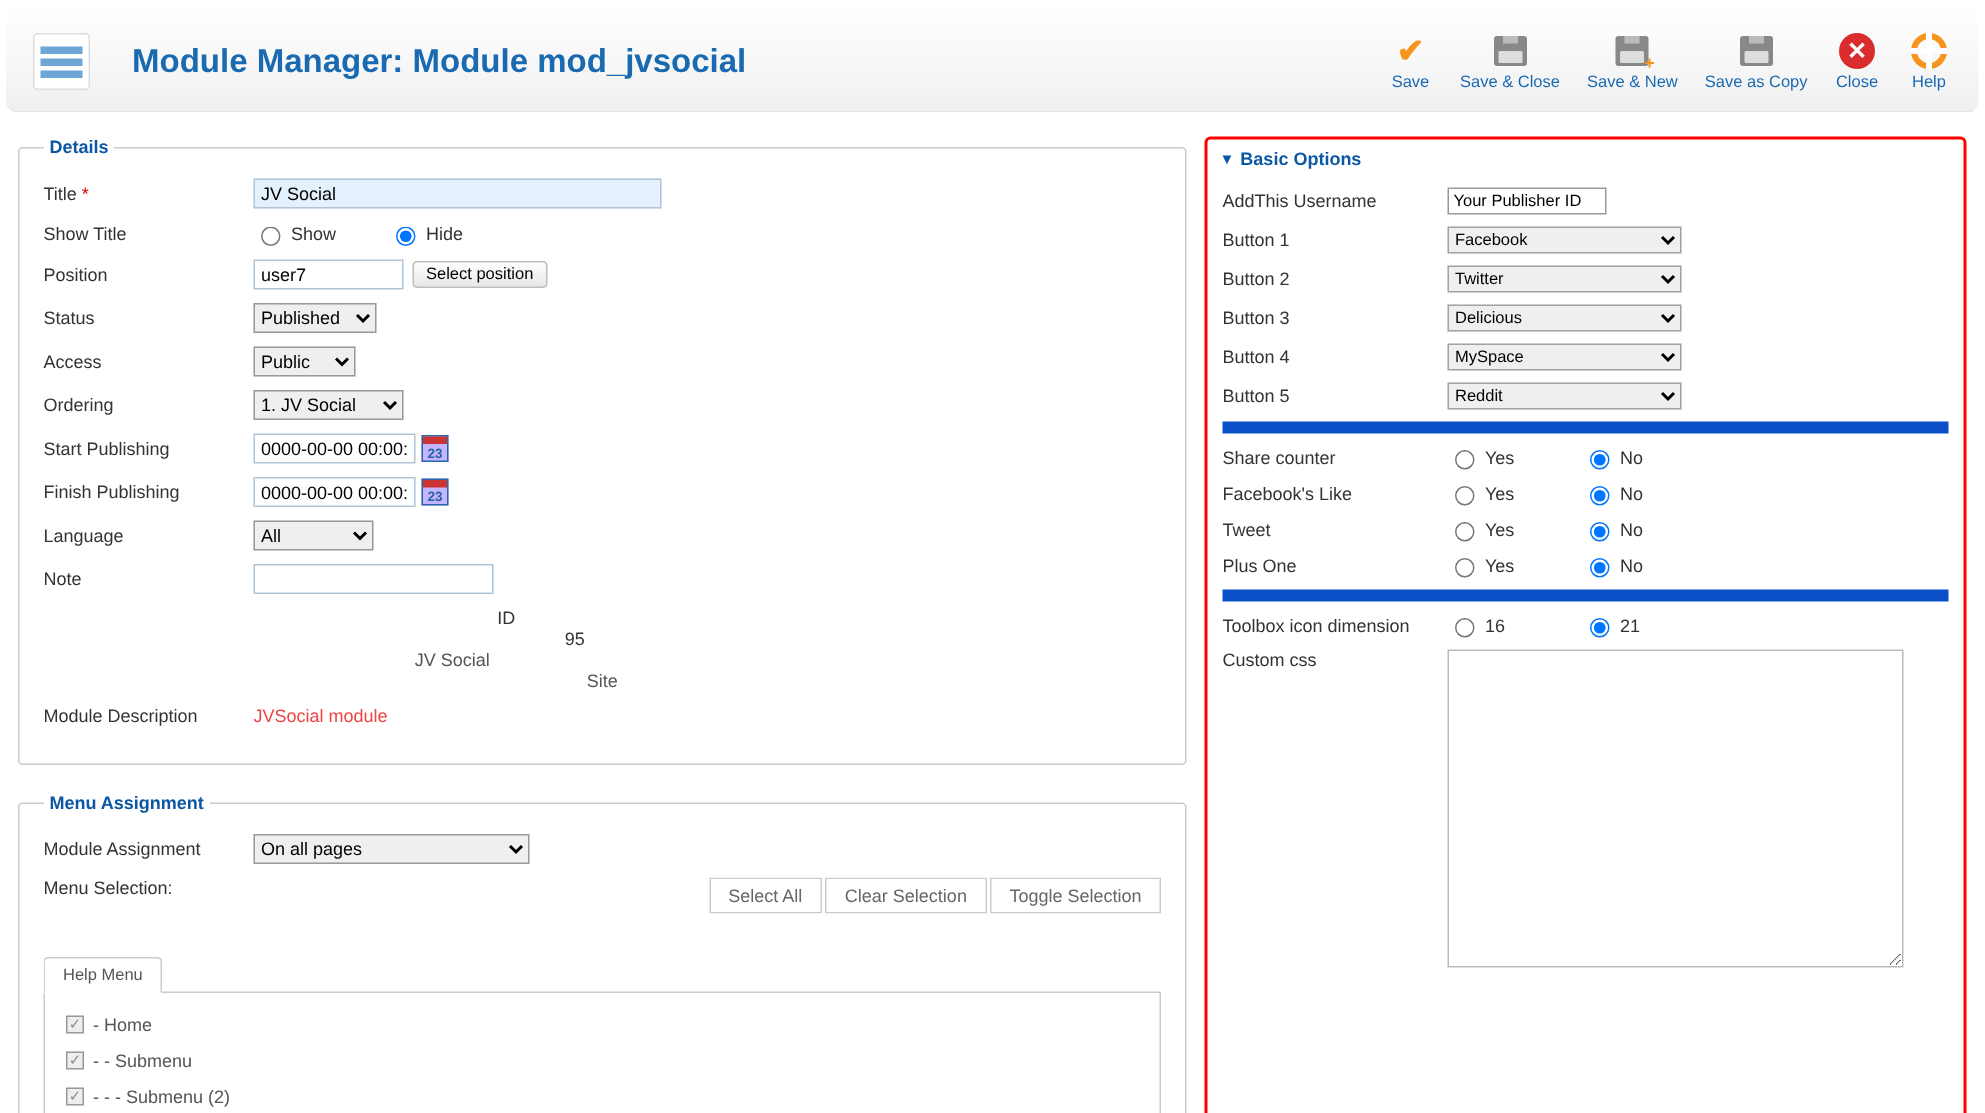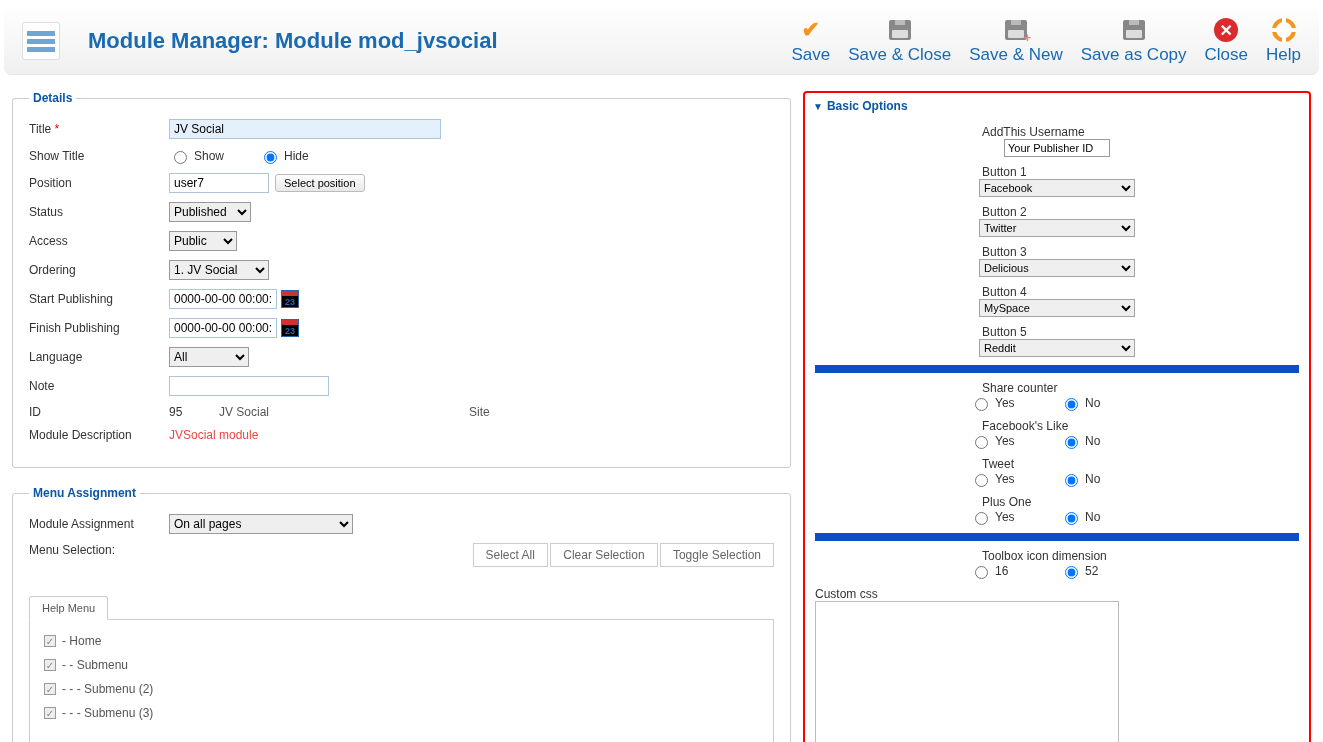--- a/index.html
+++ b/index.html
@@ -4,21 +4,21 @@
 <style>
   * { box-sizing: border-box; }
   body { margin: 0; font-family: Arial, Helvetica, sans-serif; font-size: 12px; background: #fff; color: #333; }
   .topbar { background: linear-gradient(#ffffff, #f0f0f0); border-bottom: 1px solid #e5e5e5; padding: 8px 18px 4px 18px; display: flex; align-items: center; border-radius: 8px 8px 8px 8px; margin: 4px; }
   .topbar .logo { width: 38px; height: 38px; margin-right: 12px; display: flex; flex-direction: column; justify-content: center; gap: 3px; background: #fff; border: 1px solid #ddd; border-radius: 3px; padding: 5px 4px; }
   .topbar .logo .bar { height: 5px; background: #6ea6d8; }
   .topbar h1 { font-size: 22px; font-weight: bold; color: #1a6ab1; margin: 16px; flex: 1; }
   .toolbar { display: flex; gap: 18px; }
   .tool-btn { display: flex; flex-direction: column; align-items: center; cursor: pointer; gap: 2px; }
   .tool-btn .icon { width: 30px; height: 26px; display: flex; align-items: center; justify-content: center; font-size: 22px; }
-  .tool-btn .lbl { font-size: 17px; color: #1a6ab1; white-space: nowrap; }
+  .tool-btn .lbl { font-size: 11px; color: #1a6ab1; white-space: nowrap; }
   .save-icon-check { color: #f7941d; font-weight: bold; }
   .disk { width: 22px; height: 20px; background: #888; border-radius: 2px; position: relative; display: inline-block; }
   .disk::before { content: ""; position: absolute; left: 3px; right: 3px; bottom: 2px; height: 8px; background: #ddd; border-radius: 1px; }
   .disk::after { content: ""; position: absolute; left: 6px; top: 0; width: 10px; height: 5px; background: #bbb; }
   .disk .overlay { position: absolute; right: -4px; bottom: -4px; font-size: 12px; font-weight: bold; line-height: 1; }
   .close-icon { color: #fff; background: #da2c2c; border-radius: 50%; width: 24px; height: 24px; display: flex; align-items: center; justify-content: center; font-weight: bold; font-size: 16px; }
   .help-icon { width: 24px; height: 24px; border-radius: 50%; border: 4px solid #f7941d; position: relative; }
   .help-icon::before, .help-icon::after { content: ""; position: absolute; background: #fff; }
   .help-icon::before { left: -4px; right: -4px; top: 6px; height: 4px; }
   .help-icon::after { top: -4px; bottom: -4px; left: 6px; width: 4px; }
@@ -28,39 +28,39 @@
   legend { color: #0b57a4; font-weight: bold; font-size: 12px; padding: 0 4px; }
   .form-row { display: flex; align-items: center; margin-bottom: 9px; }
   .form-row .lbl { width: 140px; }
   .form-row .req { color: #d00; }
   .text-input { border: 1px solid #b0c4d8; padding: 2px 4px; font-size: 12px; height: 20px; background: #e4f0fb; width: 272px; }
   .text-input.small { width: 100px; background: #fff; }
   .text-input.med { width: 108px; background: #fff; }
   .text-input.wide { width: 160px; background: #fff; }
   select { border: 1px solid #999; font-size: 12px; height: 20px; }
   .btn-mini { border: 1px solid #bbb; background: linear-gradient(#fefefe,#e8e8e8); padding: 2px 8px; font-size: 11px; border-radius: 3px; cursor: pointer; margin-left: 6px; }
-  .cal-icon { width: 18px; height: 18px; border: 1px solid #2965a9; background: #000000; display: inline-flex; flex-direction: column; margin-left: 4px; cursor: pointer; }
+  .cal-icon { width: 18px; height: 18px; border: 1px solid #2965a9; background: #c4b5fd; display: inline-flex; flex-direction: column; margin-left: 4px; cursor: pointer; }
   .cal-icon .top { height: 5px; background: #c33; }
   .cal-icon .num { flex: 1; color: #2965a9; font-size: 9px; font-weight: bold; display: flex; align-items: center; justify-content: center; }
-  .id-row { display: flex; align-items: center; }
+  .id-row { display: flex; align-items: center; flex-direction: column; }
   .id-row .id-col { width: 50px; }
   .id-row .name-col { width: 250px; color: #555; }
   .id-row .site-col { color: #555; }
   .menu-buttons { float: right; }
   .menu-btn { border: 1px solid #ccc; background: #fff; padding: 4px 12px; font-size: 12px; color: #666; cursor: pointer; margin-left: -1px; }
   .tabset { margin-top: 28px; }
   .tab { display: inline-block; border: 1px solid #ccc; border-bottom: 1px solid #fff; background: #fff; padding: 5px 12px; font-size: 11px; color: #555; position: relative; top: 1px; border-radius: 3px 3px 0 0; }
   .tab-pane { border: 1px solid #ccc; padding: 14px; }
   .menu-item { display: flex; align-items: center; gap: 6px; margin-bottom: 10px; color: #555; }
   .chk { width: 12px; height: 12px; border: 1px solid #999; background: #eee; display: inline-flex; align-items: center; justify-content: center; color: #888; font-size: 10px; }
   .right-panel { width: 508px; border: 2px solid #f00; border-radius: 4px; padding: 0; }
   .panel-header { color: #0b57a4; font-weight: bold; font-size: 12px; padding: 6px 8px; display: flex; align-items: center; gap: 4px; }
   .panel-header .tri { color: #0b57a4; font-size: 10px; }
   .panel-body { padding: 6px 10px 14px 10px; }
-  .opt-row { display: flex; align-items: center; margin-bottom: 8px; flex-direction: column; }
+  .opt-row { display: flex; align-items: center; margin-bottom: 8px; }
   .opt-row .lbl { width: 150px; }
   .opt-input { border: 1px solid #999; padding: 1px 3px; font-size: 11px; height: 18px; width: 106px; }
   .opt-select { border: 1px solid #a3a3a3; font-size: 11px; height: 18px; width: 156px; }
   .blue-bar { height: 8px; background: #0b4fc7; margin: 4px 0 8px 0; }
   .radio-group { display: flex; align-items: center; gap: 6px; justify-content: space-between; }
   .radio-group .opt { display: flex; align-items: center; gap: 4px; width: 84px; }
   textarea.custom-css { width: 304px; height: 212px; border: 1px solid #bbb; resize: both; }
 </style>
 </head>
 <body>
@@ -337,21 +337,21 @@
 
       <div class="opt-row">
         <span class="lbl">Toolbox icon dimension</span>
         <span class="radio-group">
           <span class="opt">
               <input type="radio" name="tb" style=""> 
               <span>16</span>
             </span>
           <span class="opt">
               <input type="radio" name="tb" checked="" style=""> 
-              <span>52</span>
+              <span>21</span>
             </span>
         </span>
       </div>
 
       <div class="opt-row" style="align-items:flex-start;">
         <span class="lbl">Custom css</span>
         <textarea class="custom-css" style=""></textarea>
       </div>
 
     </div>

